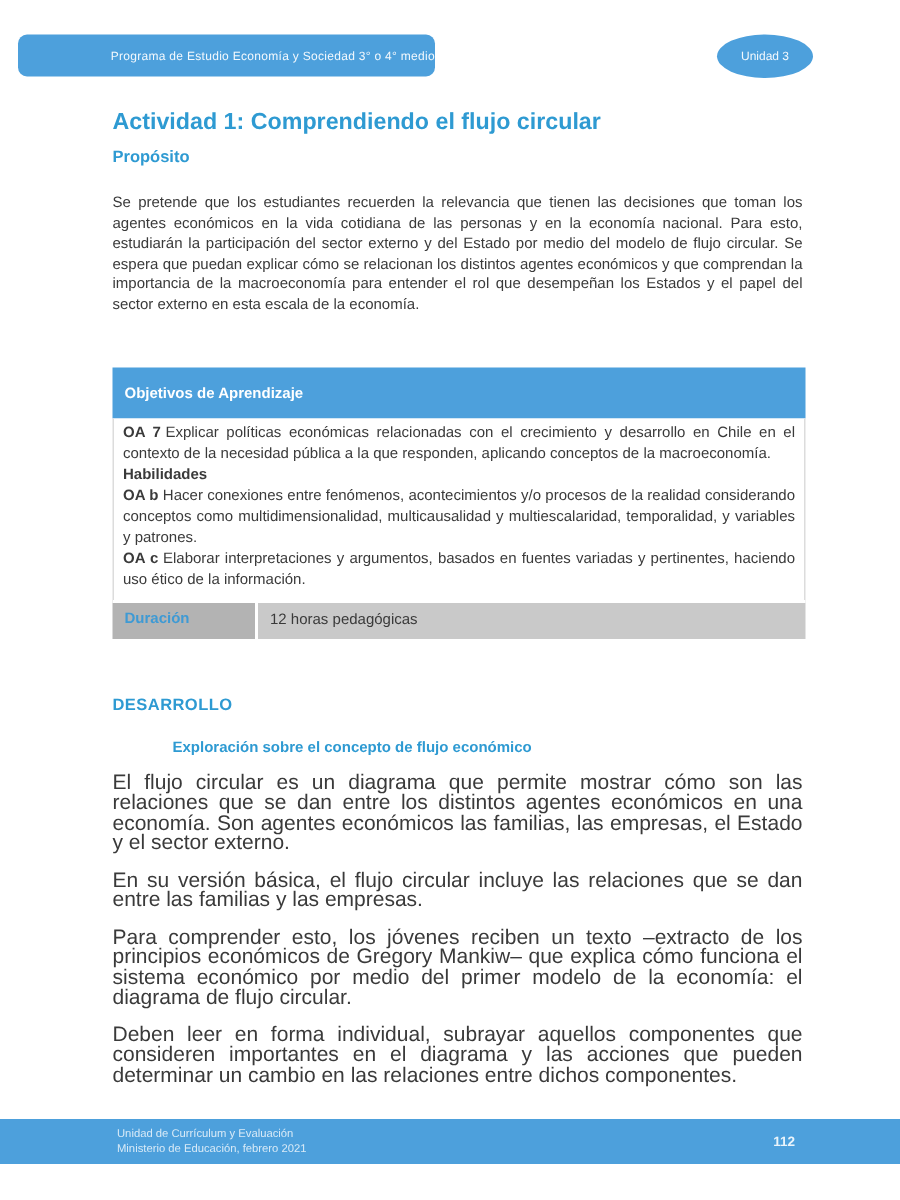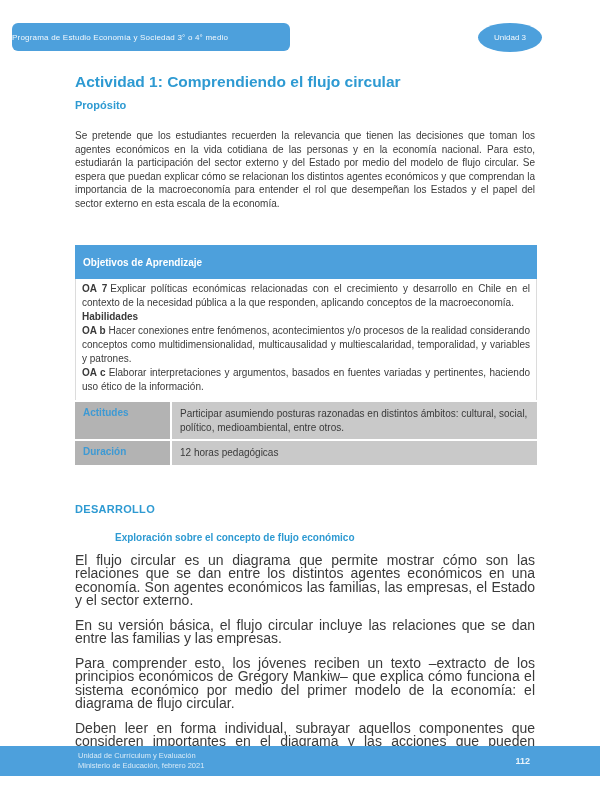--- a/index.html
+++ b/index.html
@@ -22,21 +22,21 @@
   .top-banner {
     position: absolute;
     top: 23px;
     left: 12px;
     width: 278px;
     height: 28px;
     background: #4da0dc;
     border-radius: 6px;
     display: flex;
     align-items: center;
-    justify-content: flex-start;
+    justify-content: flex-end;
     color: #f2f8fd;
     font-size: 8px;
     letter-spacing: 0.2px;
   }
   .unit-badge {
     position: absolute;
     top: 23px;
     left: 478px;
     width: 64px;
     height: 29px;
@@ -205,24 +205,20 @@
       </tr>
       <tr>
         <td class="oa-body-cell" colspan="2">
           <p class="oa-line"><b>OA 7</b><span>Explicar políticas económicas relacionadas con el crecimiento y desarrollo en Chile en el contexto de la necesidad pública a la que responden, aplicando conceptos de la macroeconomía.</span></p>
           <p class="oa-line"><b>Habilidades</b><span></span></p>
           <p class="oa-line"><b>OA b</b><span>Hacer conexiones entre fenómenos, acontecimientos y/o procesos de la realidad considerando conceptos como multidimensionalidad, multicausalidad y multiescalaridad, temporalidad, y variables y patrones.</span></p>
           <p class="oa-line"><b>OA c</b><span>Elaborar interpretaciones y argumentos, basados en fuentes variadas y pertinentes, haciendo uso ético de la información.</span></p>
         </td>
       </tr>
       <tr class="gray-row">
-        <td class="label-cell">Actitudes</td>
-        <td class="value-cell">Participar asumiendo posturas razonadas en distintos ámbitos: cultural, social, político, medioambiental, entre otros.</td>
-      </tr>
-      <tr class="gray-row">
         <td class="label-cell">Duración</td>
         <td class="value-cell">12 horas pedagógicas</td>
       </tr>
     </tbody>
       </table>
 
     <div class="desarrollo-heading">DESARROLLO</div>
 
     <div class="sub-heading">Exploración sobre el concepto de flujo económico</div>
 

